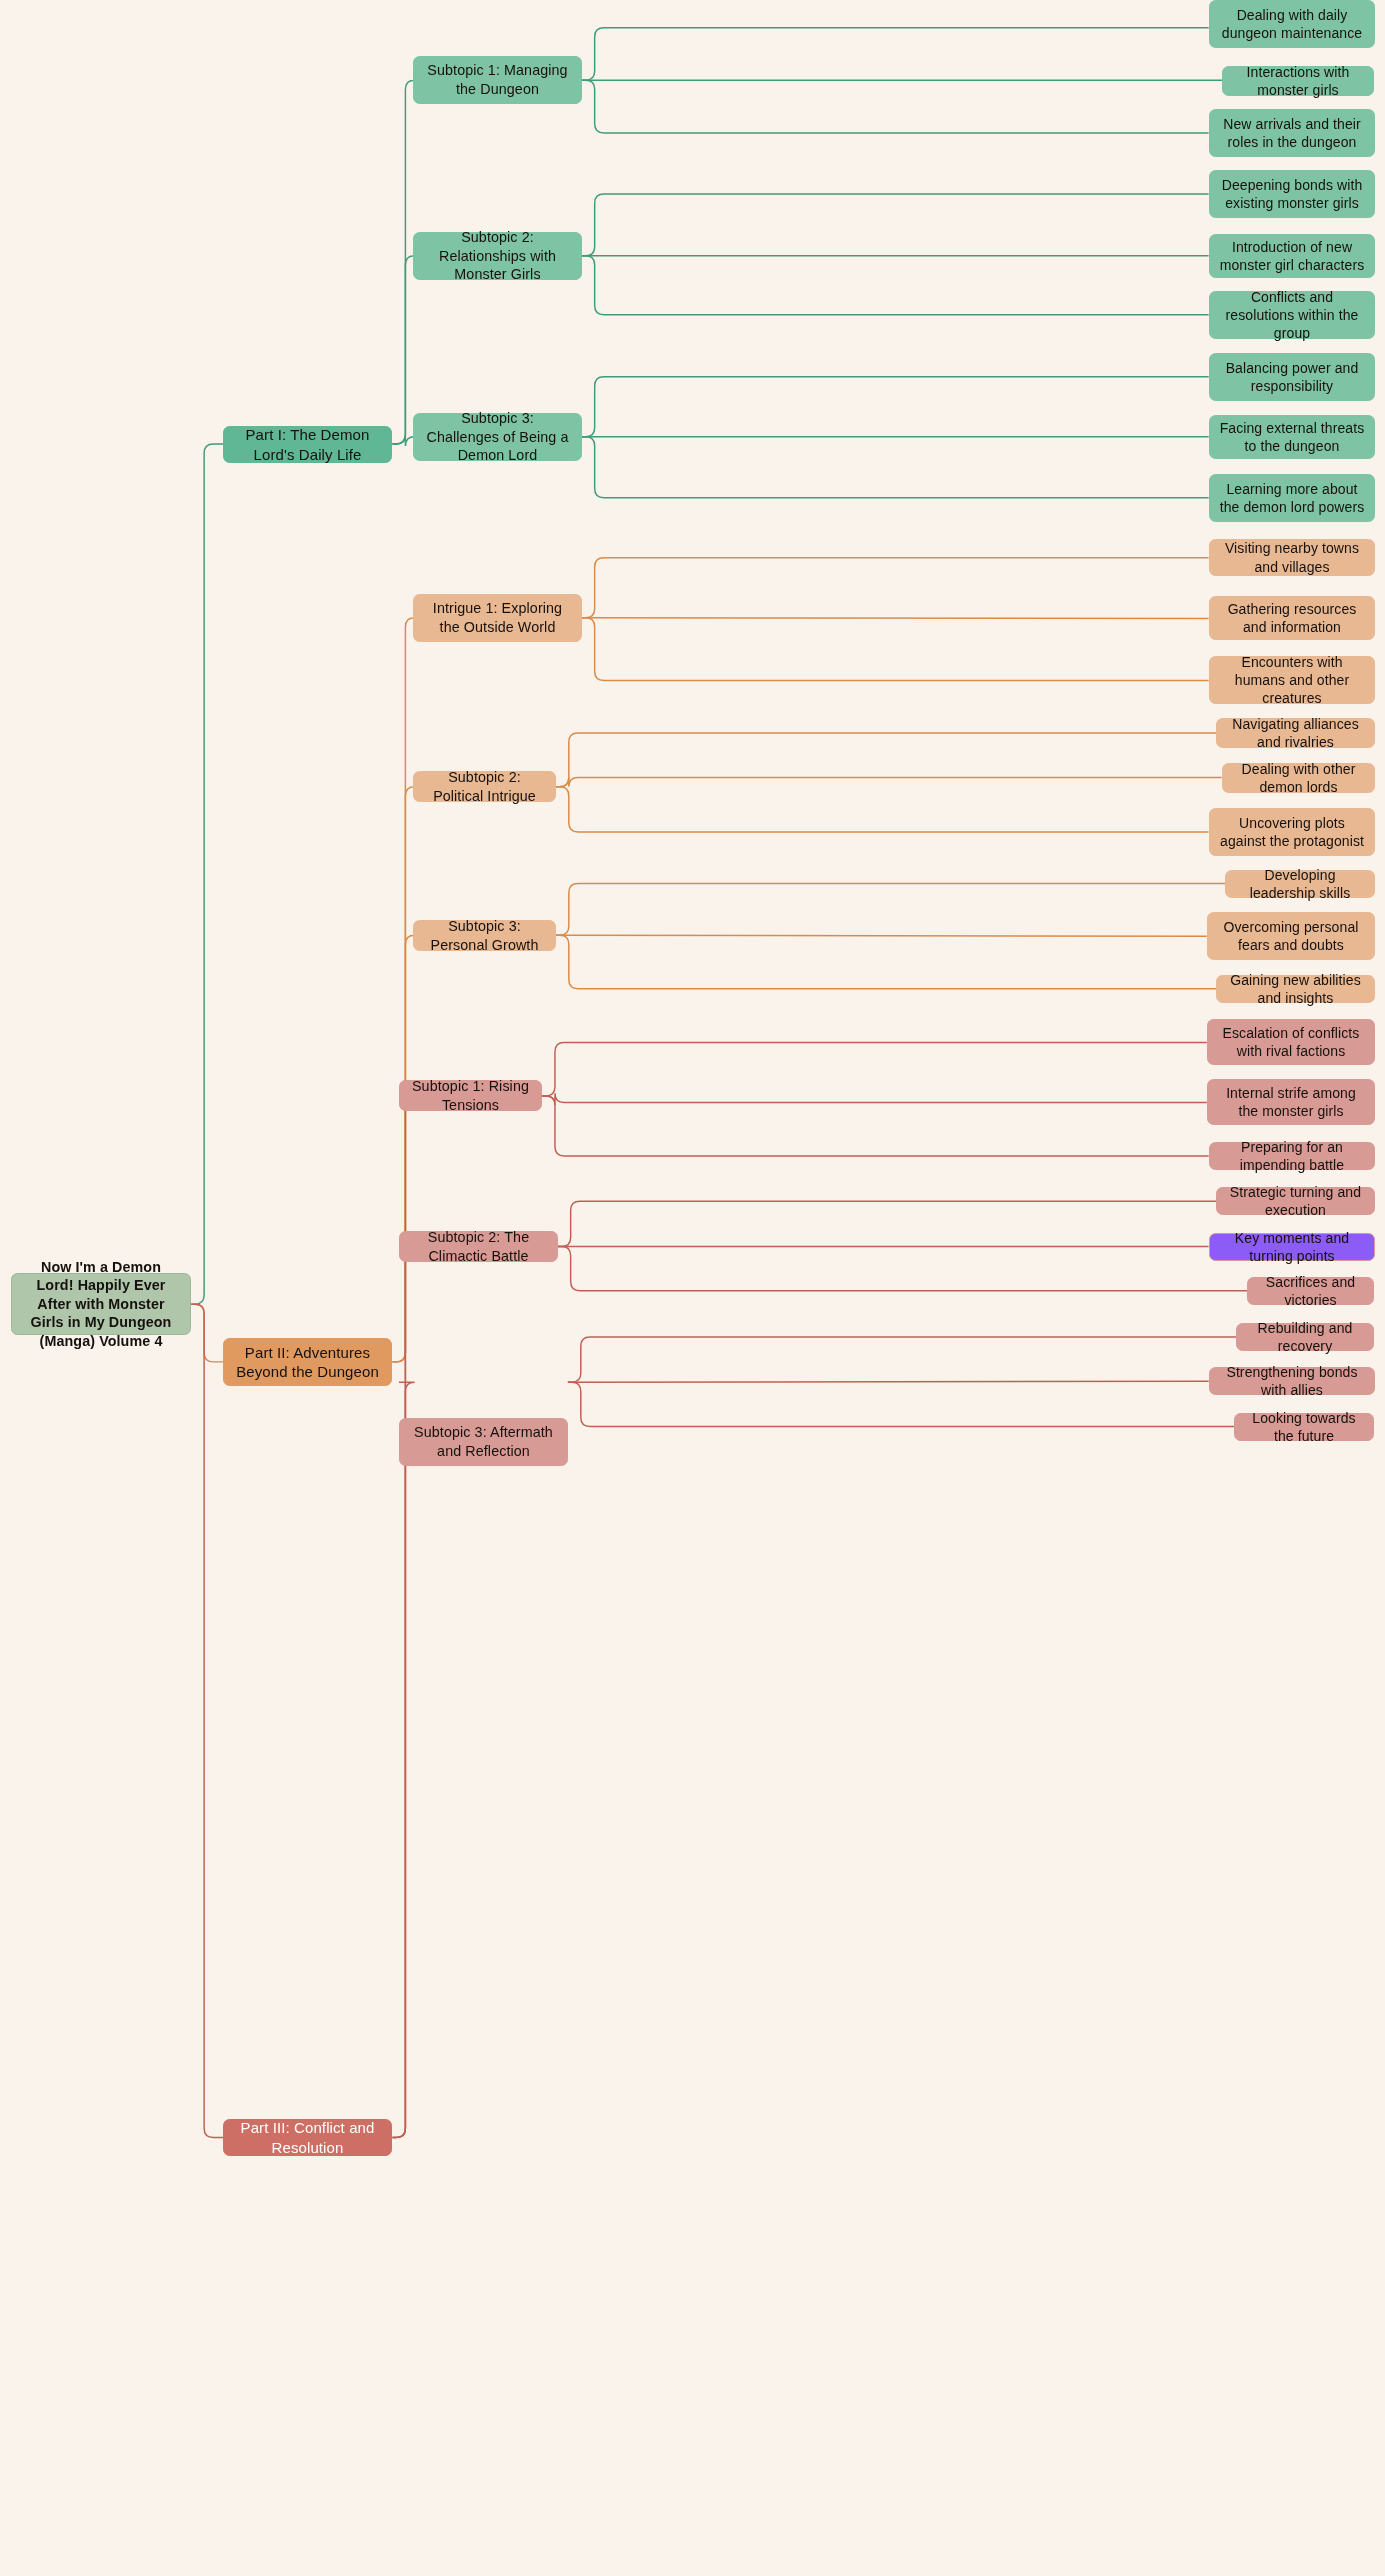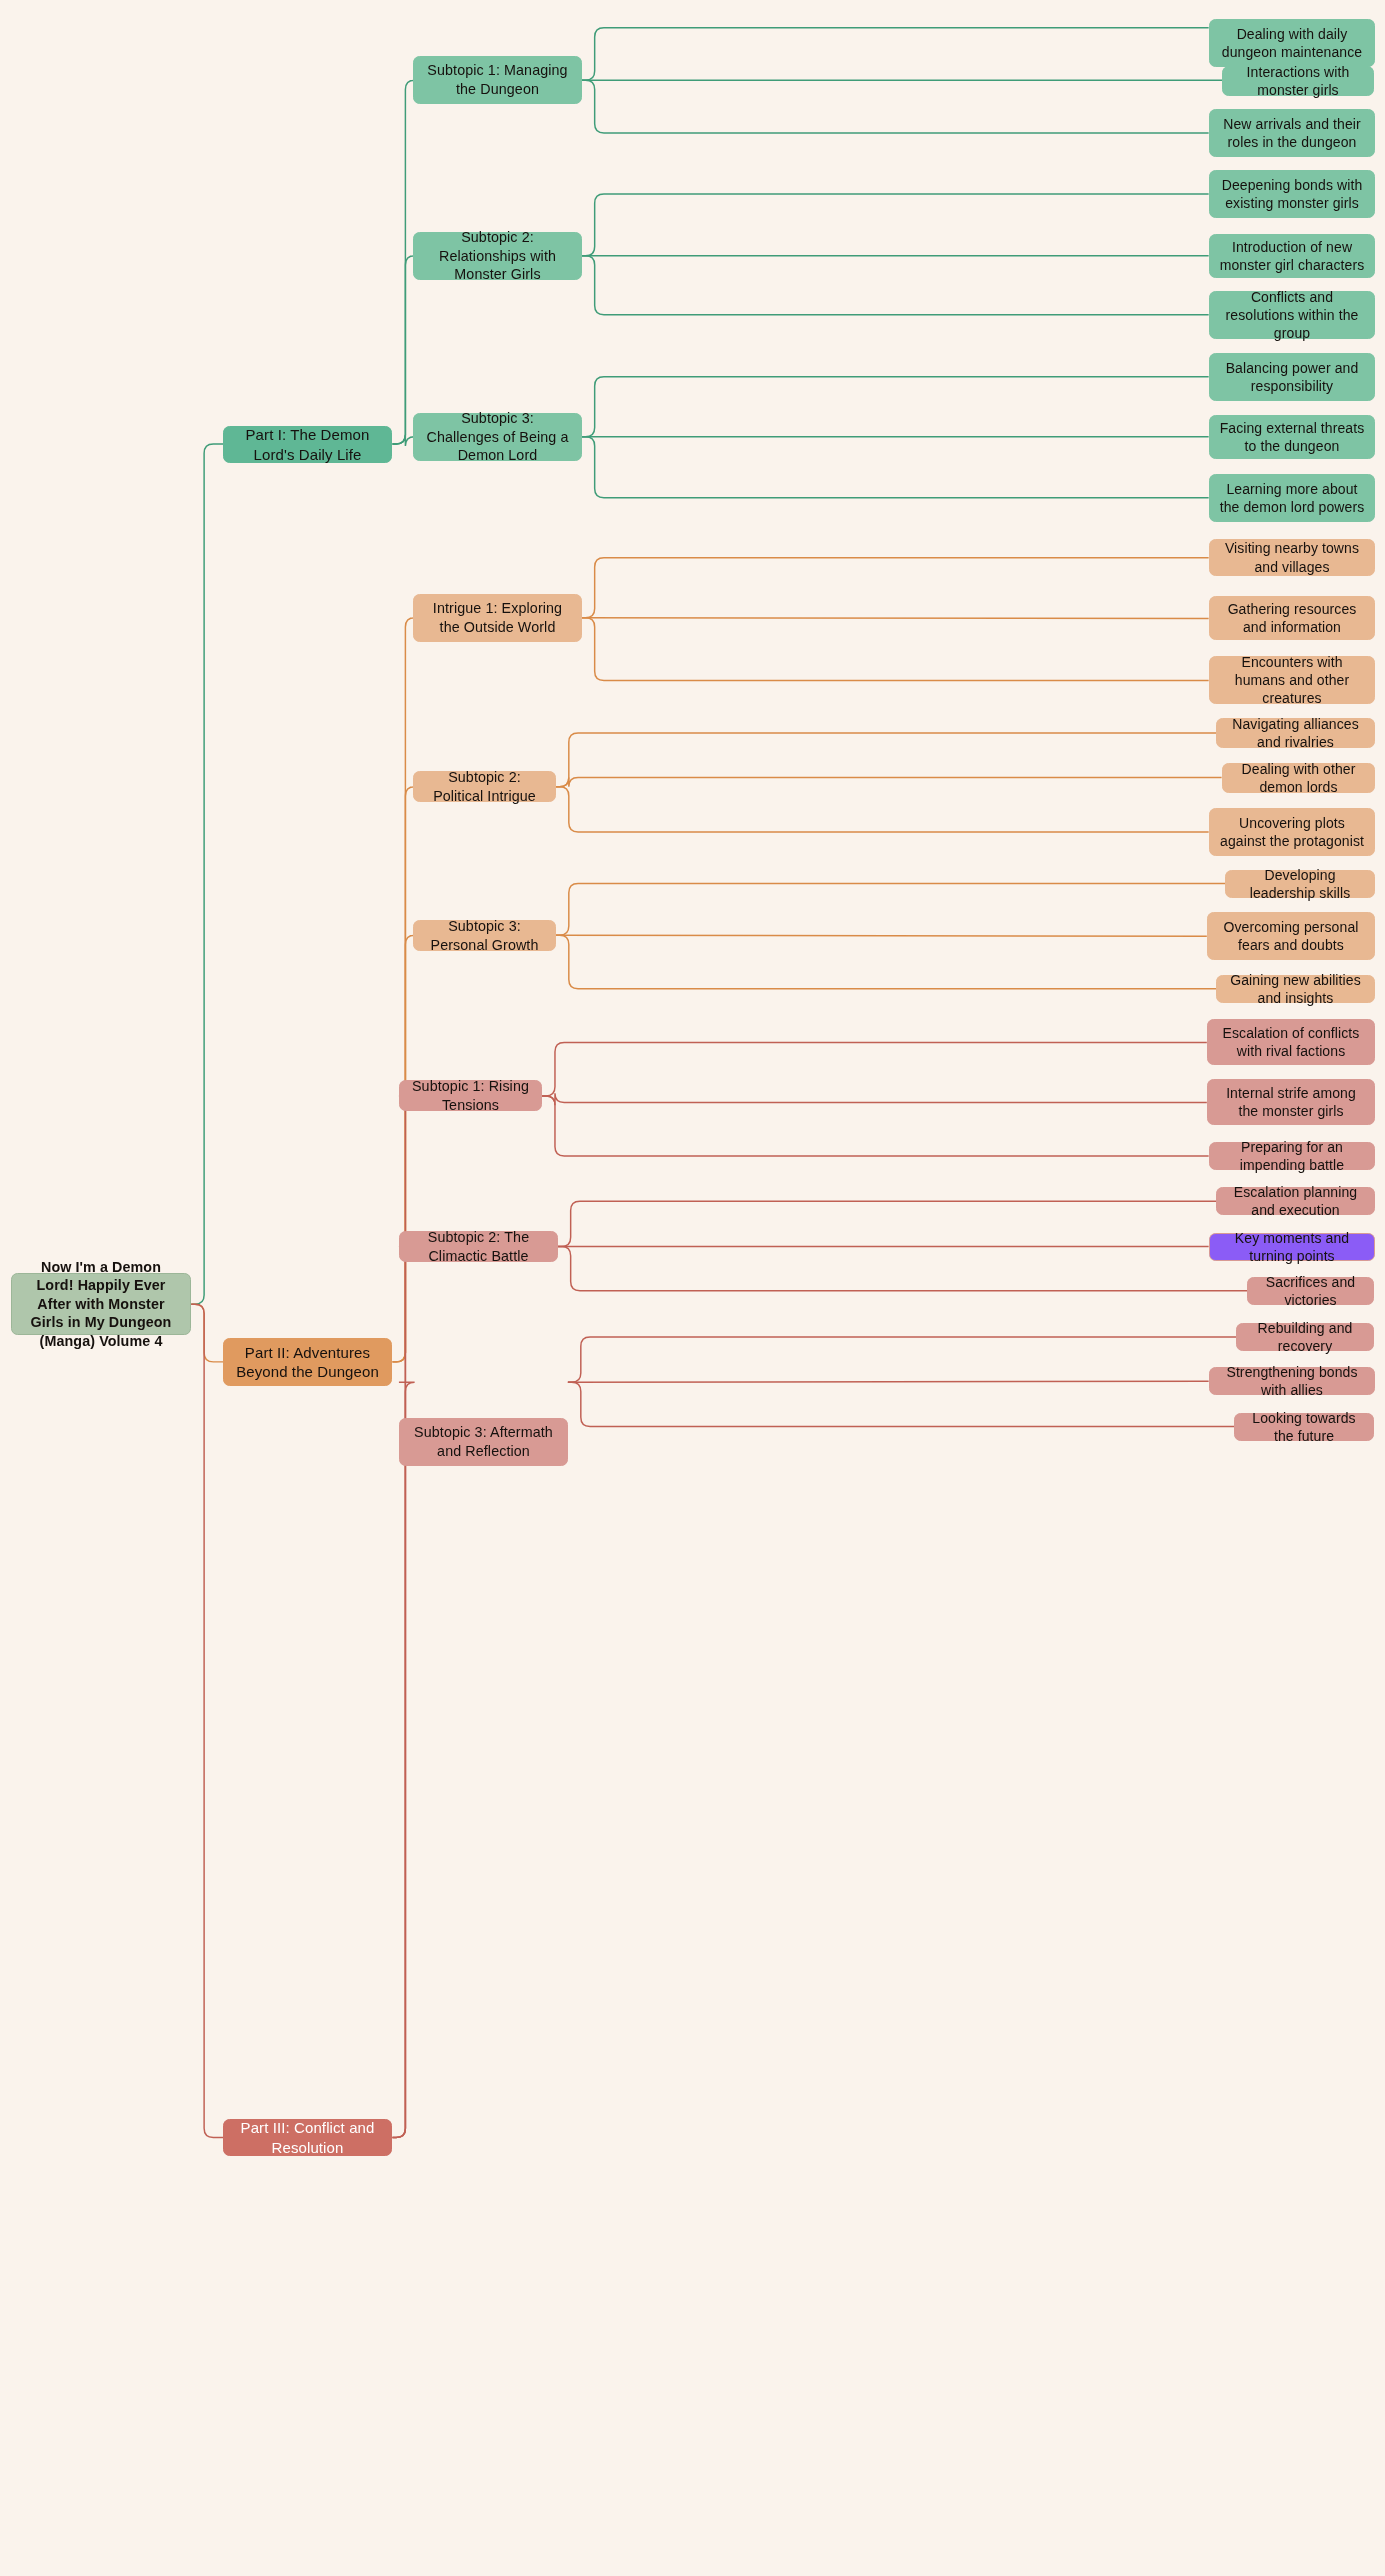--- a/index.html
+++ b/index.html
@@ -93,21 +93,21 @@
       <path d="M 604 1350 L 1309 1350" fill="none" stroke="#c06054" stroke-width="1.6"></path>
       <path d="M 604 1350 L 608 1350 Q 618 1350 618 1360 L 618 1388 Q 618 1398 628 1398 L 1351 1398" fill="none" stroke="#c06054" stroke-width="1.6"></path>
       <path d="M 425 2315 L 429 2315 Q 439 2315 439 2305 L 439 1507 Q 439 1497 449 1497 L 432 1497" fill="none" stroke="#c06054" stroke-width="1.6"></path>
       <path d="M 615 1497 L 619 1497 Q 629 1497 629 1487 L 629 1458 Q 629 1448 639 1448 L 1339 1448" fill="none" stroke="#c06054" stroke-width="1.6"></path>
       <path d="M 615 1497 L 1309 1496" fill="none" stroke="#c06054" stroke-width="1.6"></path>
       <path d="M 615 1497 L 619 1497 Q 629 1497 629 1507 L 629 1535 Q 629 1545 639 1545 L 1337 1545" fill="none" stroke="#c06054" stroke-width="1.6"></path>
     </svg>
 <div class="node root" style="left: 11px; top: 1273px; width: 180px; height: 62px; background: rgb(175, 198, 171); border: 0.9px solid rgb(156, 182, 152); color: rgb(22, 17, 14);">Now I'm a Demon Lord! Happily Ever After with Monster Girls in My Dungeon (Manga) Volume 4</div>
     <div class="node branch" style="left: 223px; top: 426px; width: 169px; height: 37px; background: rgb(95, 183, 149); border: 0.9px solid rgb(95, 183, 149); color: rgb(22, 17, 14);">Part I: The Demon Lord's Daily Life</div>
     <div class="node sub" style="left: 413px; top: 56px; width: 169px; height: 48px; background: rgb(126, 196, 164); border: 0.9px solid rgb(126, 196, 164); color: rgb(22, 17, 14);">Subtopic 1: Managing the Dungeon</div>
-    <div class="node leaf" style="left: 1209px; top: 19px; width: 166px; height: 48px; background: rgb(126, 196, 164); border: 0.9px solid rgb(126, 196, 164); color: rgb(22, 17, 14);">Dealing with daily dungeon maintenance</div>
+    <div class="node leaf" style="left: 1209px; top: 0; width: 166px; height: 48px; background: rgb(126, 196, 164); border: 0.9px solid rgb(126, 196, 164); color: rgb(22, 17, 14);">Dealing with daily dungeon maintenance</div>
     <div class="node leaf" style="left: 1222px; top: 66px; width: 152px; height: 29.5px; background: rgb(126, 196, 164); border: 0.9px solid rgb(126, 196, 164); color: rgb(22, 17, 14);">Interactions with monster girls</div>
     <div class="node leaf" style="left: 1209px; top: 109px; width: 166px; height: 48px; background: rgb(126, 196, 164); border: 0.9px solid rgb(126, 196, 164); color: rgb(22, 17, 14);">New arrivals and their roles in the dungeon</div>
     <div class="node sub" style="left: 413px; top: 232px; width: 169px; height: 48px; background: rgb(126, 196, 164); border: 0.9px solid rgb(126, 196, 164); color: rgb(22, 17, 14);">Subtopic 2: Relationships with Monster Girls</div>
     <div class="node leaf" style="left: 1209px; top: 170px; width: 166px; height: 48px; background: rgb(126, 196, 164); border: 0.9px solid rgb(126, 196, 164); color: rgb(22, 17, 14);">Deepening bonds with existing monster girls</div>
     <div class="node leaf" style="left: 1209px; top: 234px; width: 166px; height: 44px; background: rgb(126, 196, 164); border: 0.9px solid rgb(126, 196, 164); color: rgb(22, 17, 14);">Introduction of new monster girl characters</div>
     <div class="node leaf" style="left: 1209px; top: 291px; width: 166px; height: 48px; background: rgb(126, 196, 164); border: 0.9px solid rgb(126, 196, 164); color: rgb(22, 17, 14);">Conflicts and resolutions within the group</div>
     <div class="node sub" style="left: 413px; top: 413px; width: 169px; height: 48px; background: rgb(126, 196, 164); border: 0.9px solid rgb(126, 196, 164); color: rgb(22, 17, 14);">Subtopic 3: Challenges of Being a Demon Lord</div>
     <div class="node leaf" style="left: 1209px; top: 353px; width: 166px; height: 48px; background: rgb(126, 196, 164); border: 0.9px solid rgb(126, 196, 164); color: rgb(22, 17, 14);">Balancing power and responsibility</div>
     <div class="node leaf" style="left: 1209px; top: 415px; width: 166px; height: 44px; background: rgb(126, 196, 164); border: 0.9px solid rgb(126, 196, 164); color: rgb(22, 17, 14); text-align: center;">Facing external threats to the dungeon</div>
     <div class="node leaf" style="left: 1209px; top: 474px; width: 166px; height: 48px; background: rgb(126, 196, 164); border: 0.9px solid rgb(126, 196, 164); color: rgb(22, 17, 14);">Learning more about the demon lord powers</div>
@@ -123,21 +123,21 @@
     <div class="node sub" style="left: 413px; top: 920px; width: 143px; height: 31px; background: rgb(232, 184, 146); border: 0.9px solid rgb(232, 184, 146); color: rgb(22, 17, 14);">Subtopic 3: Personal Growth</div>
     <div class="node leaf" style="left: 1225px; top: 870px; width: 150px; height: 28px; background: rgb(232, 184, 146); border: 0.9px solid rgb(232, 184, 146); color: rgb(22, 17, 14);">Developing leadership skills</div>
     <div class="node leaf" style="left: 1207px; top: 912px; width: 168px; height: 48px; background: rgb(232, 184, 146); border: 0.9px solid rgb(232, 184, 146); color: rgb(22, 17, 14);">Overcoming personal fears and doubts</div>
     <div class="node leaf" style="left: 1216px; top: 975px; width: 159px; height: 28px; background: rgb(232, 184, 146); border: 0.9px solid rgb(232, 184, 146); color: rgb(22, 17, 14);">Gaining new abilities and insights</div>
     <div class="node branch white-text" style="left: 223px; top: 2119px; width: 169px; height: 37px; background: rgb(205, 111, 100); border: 0.9px solid rgb(205, 111, 100); color: rgb(255, 255, 255);">Part III: Conflict and Resolution</div>
     <div class="node sub" style="left: 399px; top: 1080px; width: 143px; height: 31px; background: rgb(216, 154, 148); border: 0.9px solid rgb(216, 154, 148); color: rgb(22, 17, 14);">Subtopic 1: Rising Tensions</div>
     <div class="node leaf" style="left: 1207px; top: 1019px; width: 168px; height: 46px; background: rgb(216, 154, 148); border: 0.9px solid rgb(216, 154, 148); color: rgb(22, 17, 14);">Escalation of conflicts with rival factions</div>
     <div class="node leaf" style="left: 1207px; top: 1079px; width: 168px; height: 46px; background: rgb(216, 154, 148); border: 0.9px solid rgb(216, 154, 148); color: rgb(22, 17, 14);">Internal strife among the monster girls</div>
     <div class="node leaf" style="left: 1209px; top: 1142px; width: 166px; height: 28px; background: rgb(216, 154, 148); border: 0.9px solid rgb(216, 154, 148); color: rgb(22, 17, 14);">Preparing for an impending battle</div>
     <div class="node sub" style="left: 399px; top: 1231px; width: 159px; height: 31px; background: rgb(216, 154, 148); border: 0.9px solid rgb(216, 154, 148); color: rgb(22, 17, 14);">Subtopic 2: The Climactic Battle</div>
-    <div class="node leaf" style="left: 1216px; top: 1187px; width: 159px; height: 28px; background: rgb(216, 154, 148); border: 0.9px solid rgb(216, 154, 148); color: rgb(22, 17, 14);">Escalation planning and execution</div>
+    <div class="node leaf" style="left: 1216px; top: 1187px; width: 159px; height: 28px; background: rgb(216, 154, 148); border: 0.9px solid rgb(216, 154, 148); color: rgb(22, 17, 14);">Strategic turning and execution</div>
     <div class="node leaf" style="left: 1209px; top: 1233px; width: 166px; height: 28px; background: #8b5cf6; border: 0.9px solid rgb(216, 154, 148); color: rgb(22, 17, 14);">Key moments and turning points</div>
     <div class="node leaf" style="left: 1247px; top: 1277px; width: 127px; height: 28px; background: rgb(216, 154, 148); border: 0.9px solid rgb(216, 154, 148); color: rgb(22, 17, 14);">Sacrifices and victories</div>
     <div class="node sub" style="left: 399px; top: 1418px; width: 169px; height: 48px; background: rgb(216, 154, 148); border: 0.9px solid rgb(216, 154, 148); color: rgb(22, 17, 14);">Subtopic 3: Aftermath and Reflection</div>
     <div class="node leaf" style="left: 1236px; top: 1323px; width: 138px; height: 28px; background: rgb(216, 154, 148); border: 0.9px solid rgb(216, 154, 148); color: rgb(22, 17, 14);">Rebuilding and recovery</div>
     <div class="node leaf" style="left: 1209px; top: 1367px; width: 166px; height: 28px; background: rgb(216, 154, 148); border: 0.9px solid rgb(216, 154, 148); color: rgb(22, 17, 14);">Strengthening bonds with allies</div>
     <div class="node leaf" style="left: 1234px; top: 1413px; width: 140px; height: 28px; background: rgb(216, 154, 148); border: 0.9px solid rgb(216, 154, 148); color: rgb(22, 17, 14);">Looking towards the future</div>
   </div>
 
 
 </body></html>

